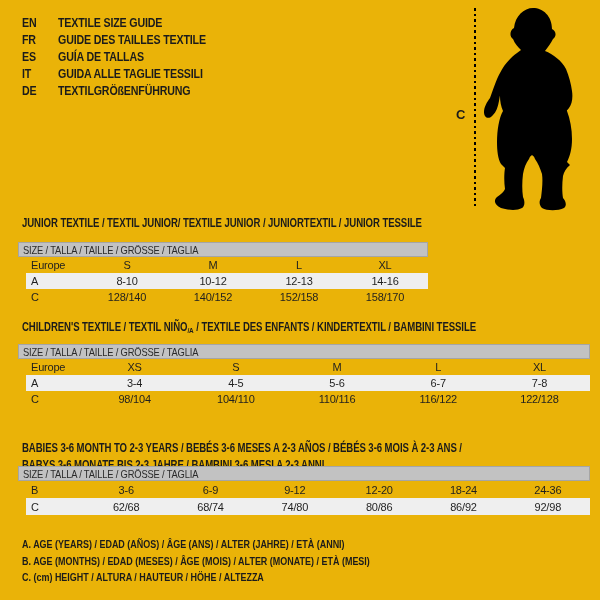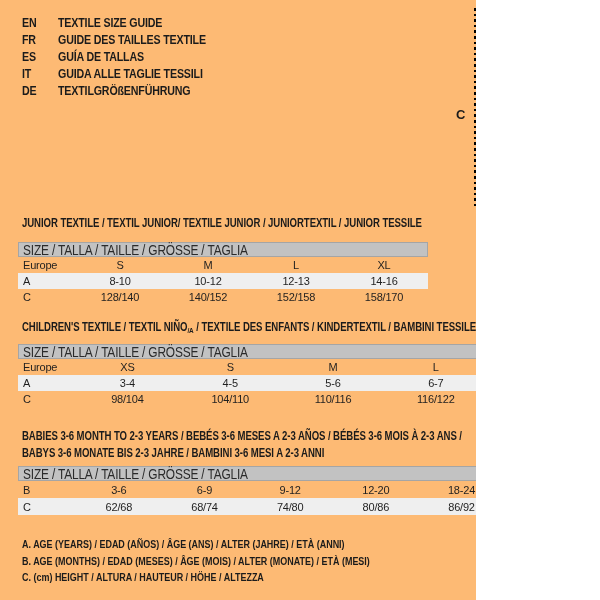--- a/index.html
+++ b/index.html
@@ -1,18 +1,18 @@
 <!DOCTYPE html>
 <html><head>
 <meta charset="utf-8">
 <style>
   html,body { margin:0; padding:0; background:#ffffff; }
   .page {
-    position:relative; width:476px; height:600px; overflow:hidden;
-    background:#fdba74; color:#1b1b1b;
+    position:relative; width:600px; height:600px; overflow:hidden;
+    background:#eab308; color:#1b1b1b;
     font-family:"Liberation Sans", sans-serif;
   }
   .sx78,.sx80,.sx82,.sx85 { display:inline-block; white-space:nowrap; transform-origin:0 50%; }
   .sx78 { transform:scaleX(0.78); }
   .sx80 { transform:scaleX(0.80); }
   .sx82 { transform:scaleX(0.82); }
   .sx85 { transform:scaleX(0.85); }
 
   
   .langs { position:absolute; left:22px; top:14px; }
@@ -31,23 +31,23 @@
   .sec-title { position:absolute; left:22px; font-weight:bold; font-size:12px; line-height:14px; white-space:nowrap; letter-spacing:-0.1px; }
   .sec-title .subA { font-size:8px; vertical-align:-2px; font-weight:bold; }
   .two-line { line-height:16.5px; }
 
   
   .size-table { position:absolute; left:18px; font-size:11px; letter-spacing:-0.2px; color:#1f1f1f; }
   .size-bar {
     box-sizing:border-box; height:15px; background:#c2c2c2;
     border:1px solid #a5a5a5;
     display:flex; align-items:center; padding-left:4px;
-    font-size:14px; color:#2a2a2a;
+    font-size:11px; color:#2a2a2a;
   }
-  .trow { display:flex; height:16px; align-items:center; }
+  .trow { display:flex; height:16px; align-items:center;margin-left:8px; }
   .trow.shaded { background:#efefef; }
   .tlabel { box-sizing:border-box; width:58px; padding-left:5px; }
   .tcell { flex:1; text-align:center; }
 
   
   .notes { position:absolute; left:22px; top:536px; font-weight:bold; font-size:11.5px; line-height:16.7px; }
 </style>
 </head>
 <body>
 
@@ -152,21 +152,21 @@
     <div class="trow">
       <div class="tlabel">C</div>
       <div class="tcell">98/104</div>
       <div class="tcell">104/110</div>
       <div class="tcell">110/116</div>
       <div class="tcell">116/122</div>
       <div class="tcell">122/128</div>
     </div>
   </div>
 
-  <div class="sec-title two-line" style="top:428px">
+  <div class="sec-title two-line" style="top:440px">
     <span class="sx80">BABIES 3-6 MONTH TO 2-3 YEARS / BEBÉS 3-6 MESES A 2-3 AÑOS / BÉBÉS 3-6 MOIS À 2-3 ANS /</span><br>
     <span class="sx80">BABYS 3-6 MONATE BIS 2-3 JAHRE / BAMBINI 3-6 MESI A 2-3 ANNI</span>
   </div>
   <div class="size-table" style="top:466px;width:572px">
     <div class="size-bar">
       <span class="sx85">SIZE / TALLA / TAILLE / GRÖSSE / TAGLIA</span>
     </div>
     <div class="trow" style="height:17px">
       <div class="tlabel">B</div>
       <div class="tcell">3-6</div>

